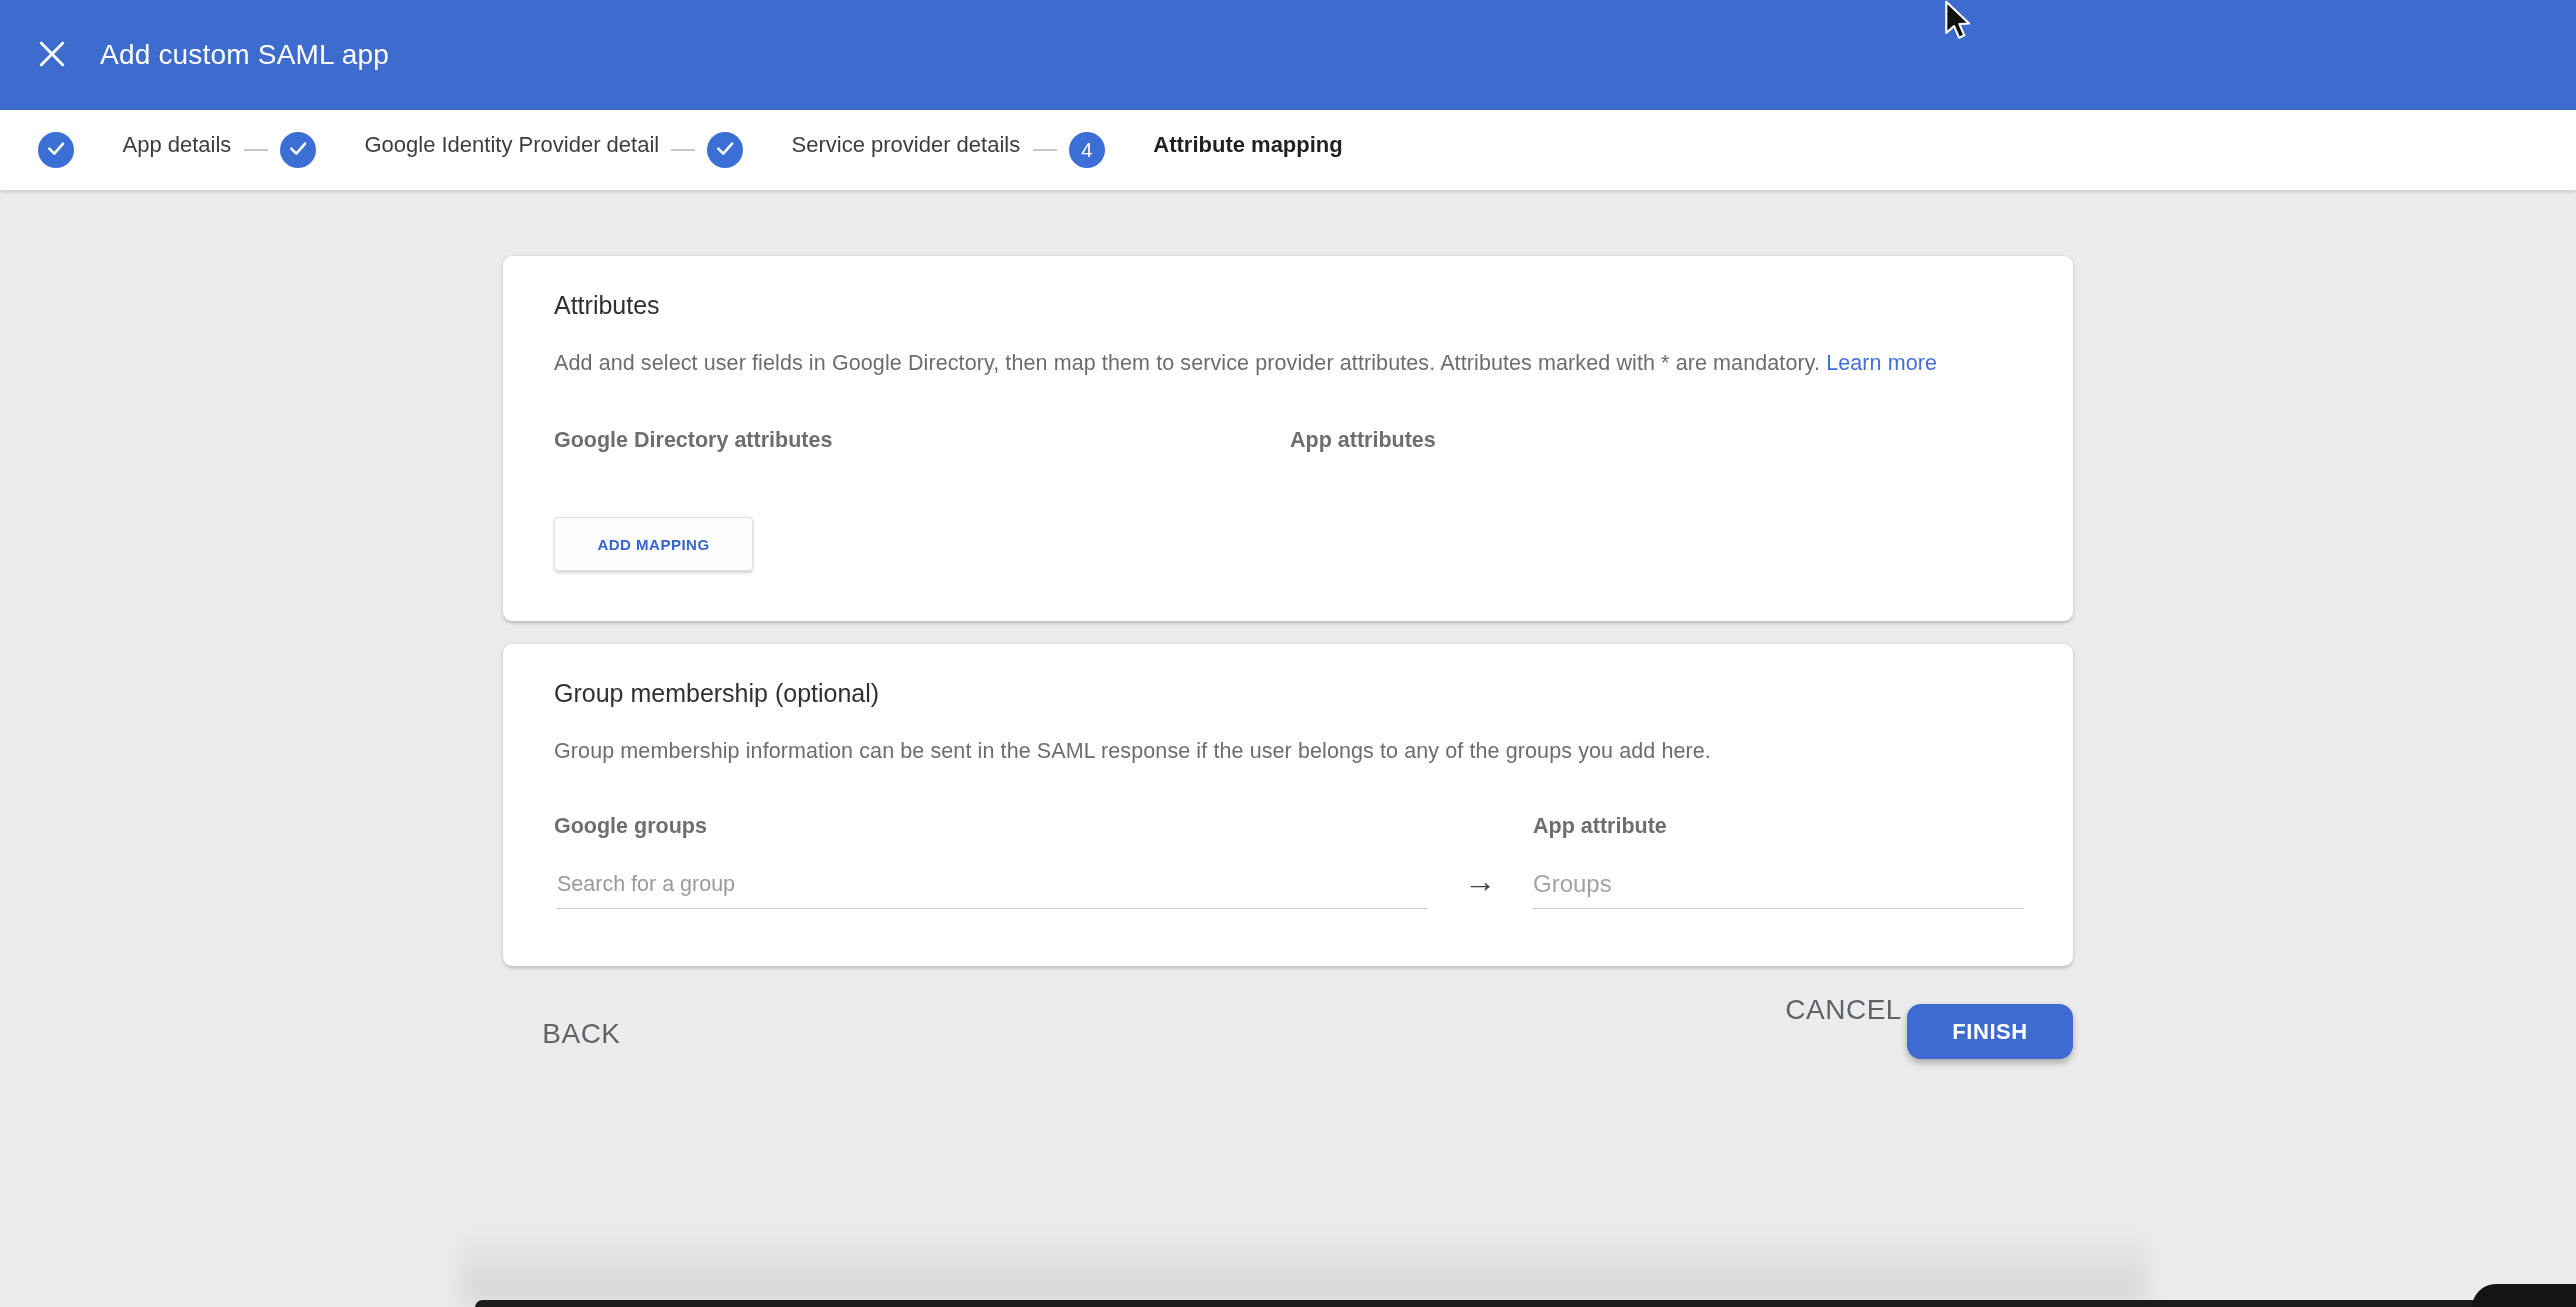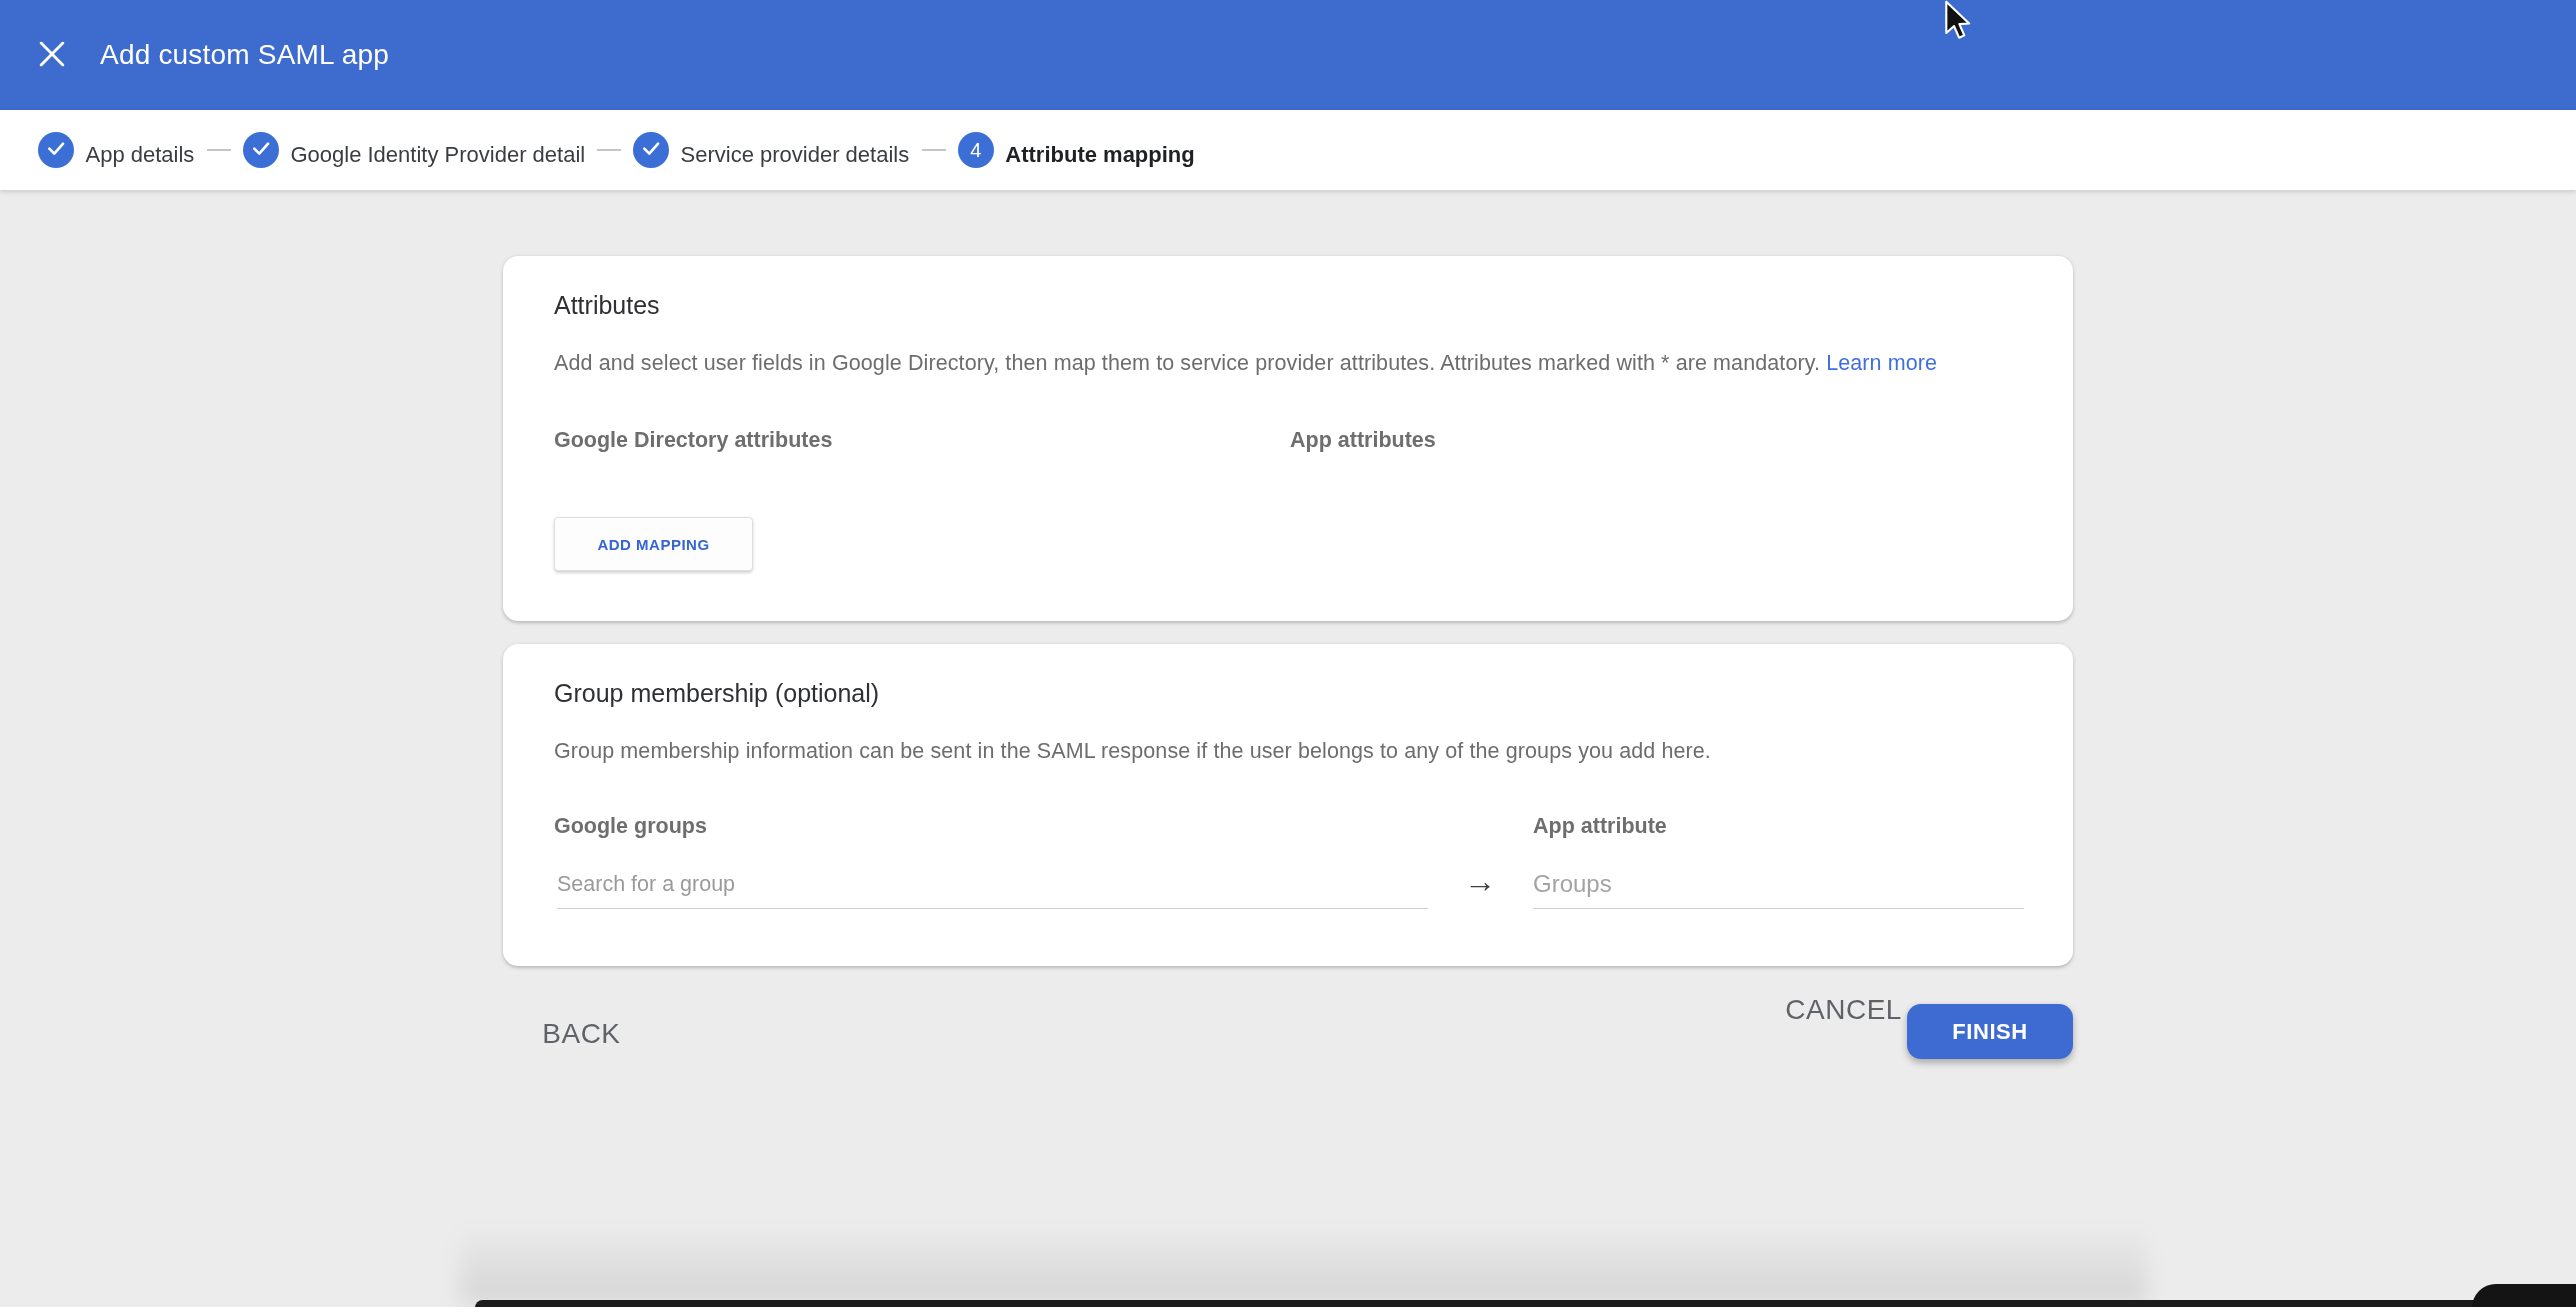--- a/index.html
+++ b/index.html
@@ -29,42 +29,42 @@
 
   
   .stepper {
     position: absolute; left: 0; top: 110px; width: 2576px; height: 80px;
     background: #ffffff;
     box-shadow: 0 2.3px 5.4px rgba(0,0,0,0.18);
     display: flex; align-items: center;
     padding-left: 38px;
     z-index: 2;
   }
-  .step { display: flex; align-items: flex-end; cursor: pointer; }
+  .step { display: flex; align-items: flex-start; cursor: pointer; gap: 37px; }
   .step-circle {
     width: 36px; height: 36px; border-radius: 50%;
     background: #3b6fd6; flex: 0 0 auto;
     display: flex; align-items: center; justify-content: center;
   }
   .step-num { color: #ffffff; font-size: 20px; font-weight: 400; }
   .step-label {
     margin-left: 11.5px; font-size: 22px; color: #3a3d42;
     white-space: nowrap;
   }
   .step-label.clip { max-width: 294px; overflow: hidden; }
   .step-label.active { font-weight: 700; color: #1f2125; }
   .step-dash {
     width: 24px; height: 2.3px; background: #c6c6c6;
     margin: 0 12.3px; flex: 0 0 auto;
   }
 
   
   .card {
     position: absolute; left: 503px; width: 1570px;
-    background: #ffffff; border-radius: 15px;
+    background: #ffffff; border-radius: 9px;
     box-shadow: 0 1.5px 3.8px rgba(0,0,0,0.22);
   }
   .card-attributes { top: 256px; height: 365px; }
   .card-groups { top: 644px; height: 322px; }
 
   .card-title {
     position: absolute; left: 51px; top: 35px;
     font-size: 25px; font-weight: 500; color: #2f3033;
   }
   .card-desc {

